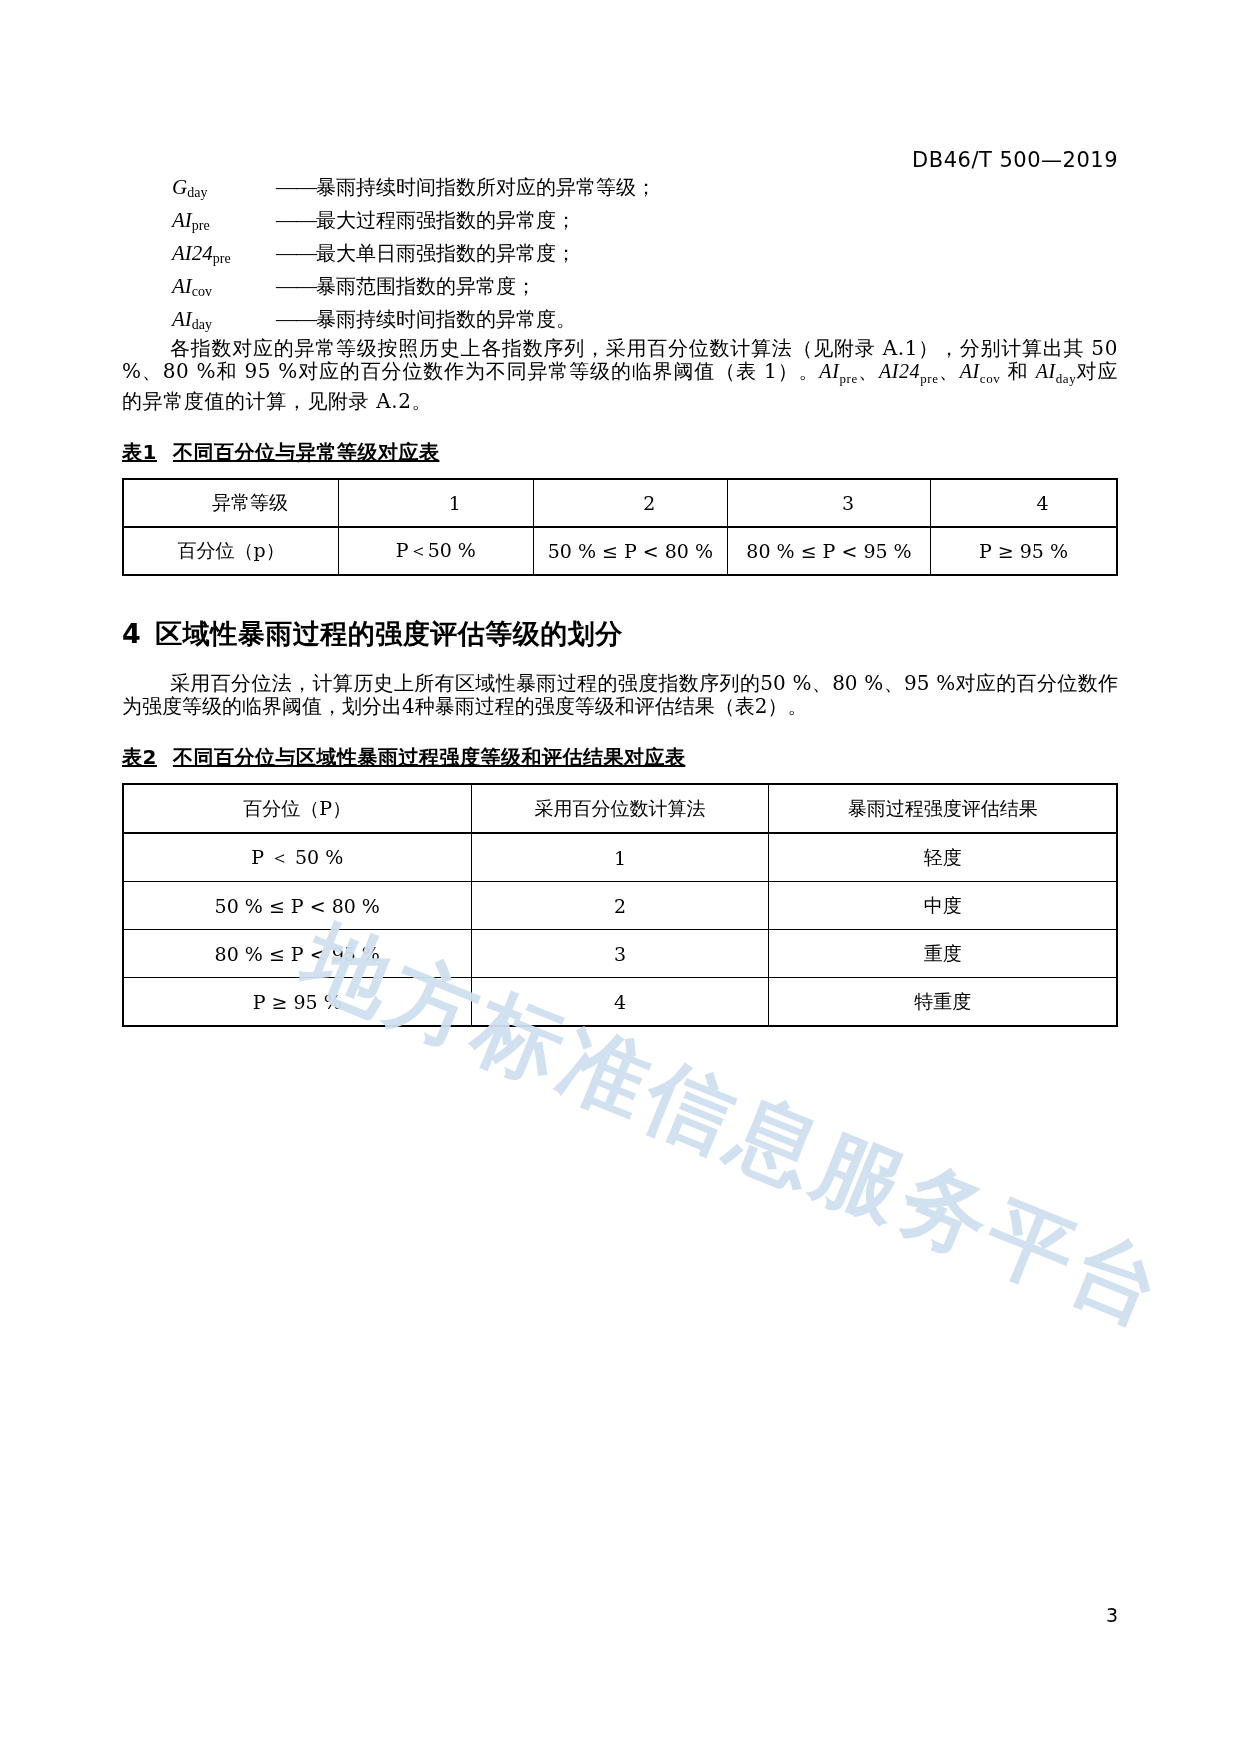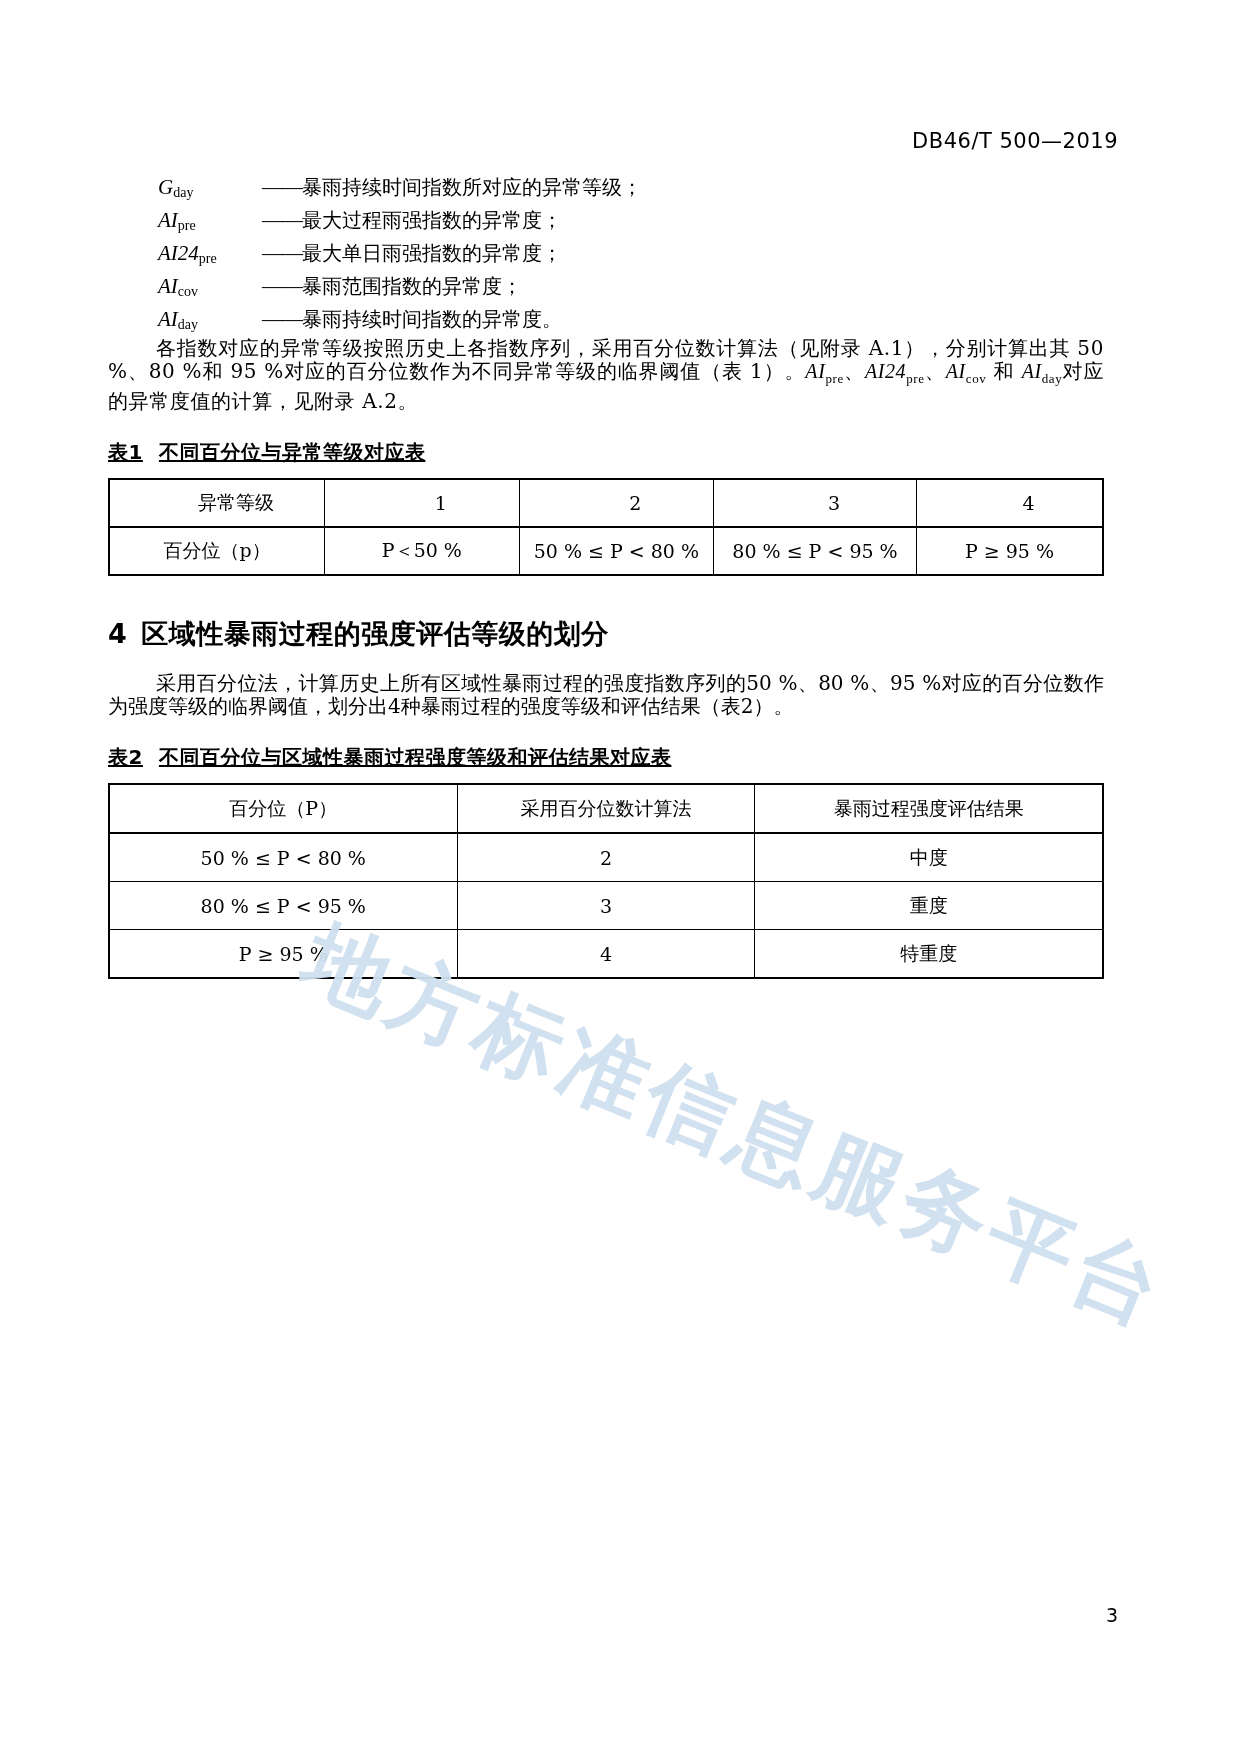--- a/index.html
+++ b/index.html
@@ -16,32 +16,32 @@
     overflow: hidden;
   }
   .page {
     position: absolute;
     inset: 0;
   }
 
   
   .header {
     position: absolute;
-    top: 129px;
+    top: 148px;
     right: 122px;
     font-family: "DejaVu Sans", "Liberation Sans", sans-serif;
     font-size: 21px;
     letter-spacing: 0.5px;
     white-space: nowrap;
   }
 
   
   .content {
     position: absolute;
-    left: 108px;
+    left: 122px;
     top: 172px;
     width: 996px;
   }
 
   
   .defs {
     font-size: 21px;
     line-height: 31px;
   }
   .def-row {
@@ -232,20 +232,25 @@
     <div class="tbl-caption"><span>表2</span><span class="gap"></span><span>不同百分位与区域性暴雨过程强度等级和评估结果对应表</span></div>
 
     <table class="doc t2">
       <tbody>
         <tr class="hdr">
           <td style="width:35%">百分位（P）</td>
           <td style="width:30%">采用百分位数计算法</td>
           <td style="width:35%">暴雨过程强度评估结果</td>
         </tr>
         <tr>
+          <td>P ＜ 50 %</td>
+          <td>1</td>
+          <td>轻度</td>
+        </tr>
+        <tr>
           <td>50 % ≤ P &lt; 80 %</td>
           <td>2</td>
           <td>中度</td>
         </tr>
         <tr>
           <td>80 % ≤ P &lt; 95 %</td>
           <td>3</td>
           <td>重度</td>
         </tr>
         <tr>

